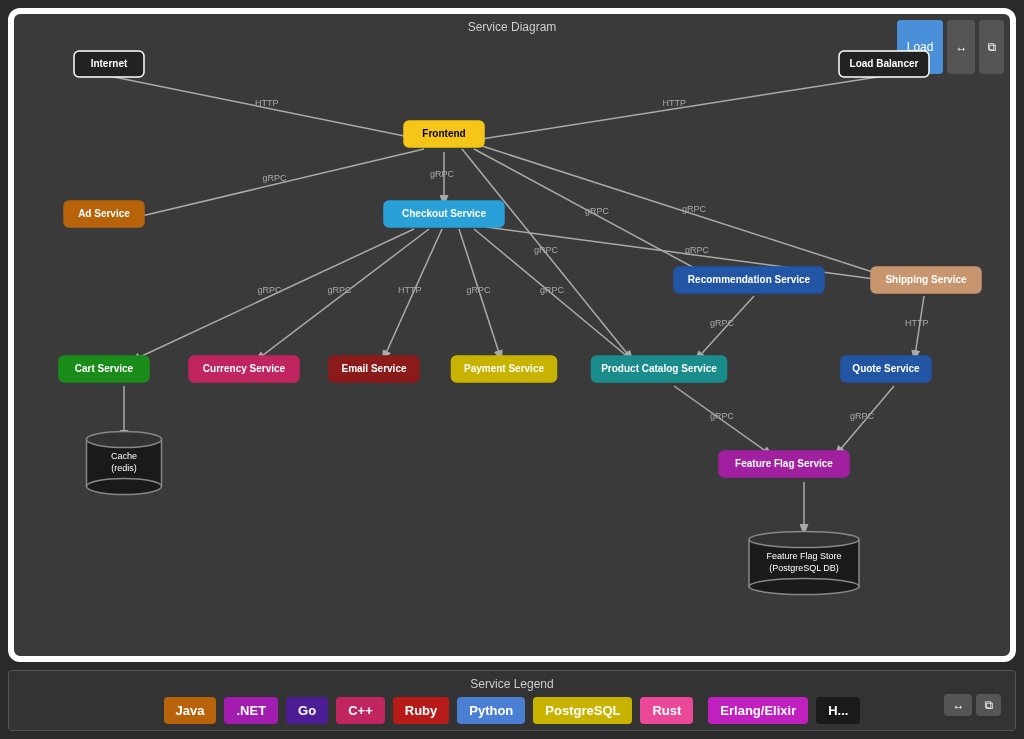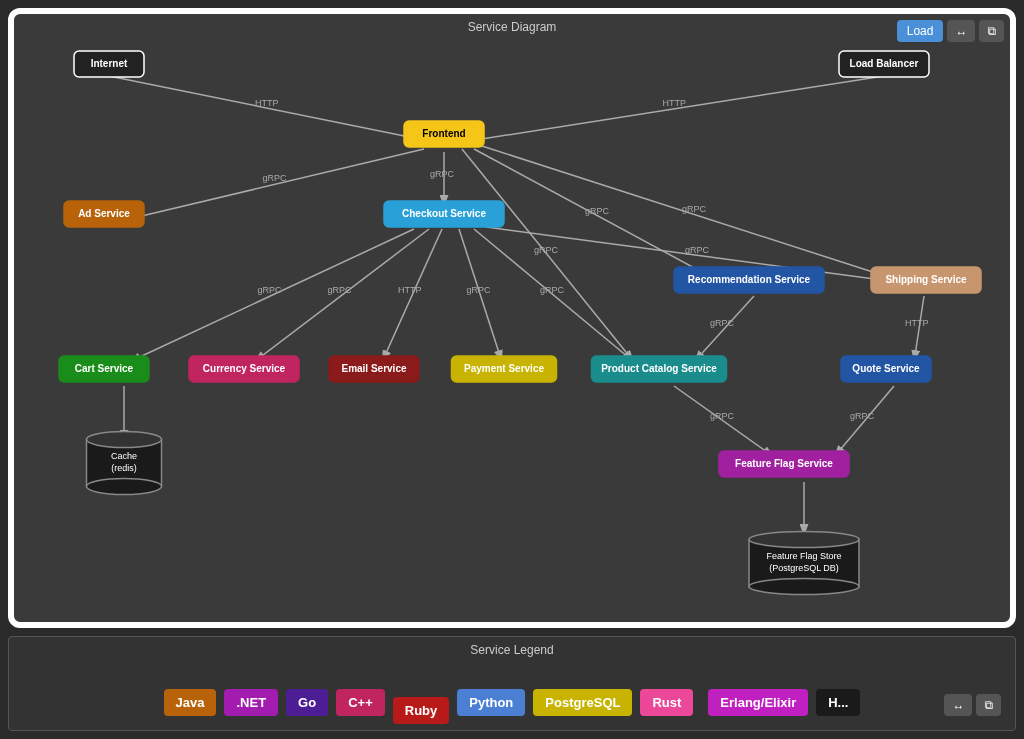--- a/index.html
+++ b/index.html
@@ -42,21 +42,21 @@
       right: 6px;
       display: flex;
       gap: 4px;
     }
 
     .btn-load {
       background: #4a90d9;
       color: #fff;
       border: none;
       border-radius: 4px;
-      padding: 4px 10px;
+      padding: 20px 10px;
       font-size: 12px;
       cursor: pointer;
     }
 
     .btn-icon {
       background: #555;
       color: #fff;
       border: none;
       border-radius: 4px;
       padding: 4px 8px;
@@ -79,21 +79,21 @@
       border: 1px solid #555;
       margin: 0 8px 8px 8px;
       border-radius: 4px;
       padding: 6px 10px;
     }
 
     .legend-title {
       text-align: center;
       color: #ccc;
       font-size: 12px;
-      margin-bottom: 24px;
+      margin-bottom: 6px;
     }
 
     .legend-buttons {
       position: absolute;
       bottom: 14px;
       right: 14px;
       display: flex;
       gap: 4px;
     }
 
@@ -255,21 +255,21 @@
       </svg>
   </div>
 
   <div class="legend-area" style="position:relative;">
     <div class="legend-title">Service Legend</div>
     <div class="legend-items" id="legendItems">
         <div class="legend-item" style="background: rgb(184, 98, 10);">Java</div>
         <div class="legend-item" style="background: #a21caf;">.NET</div>
         <div class="legend-item" style="background: #4c1d95;">Go</div>
         <div class="legend-item" style="background: rgb(192, 37, 95);">C++</div>
-        <div class="legend-item" style="background: rgb(184, 26, 26); margin-top: 16px;">Ruby</div>
+        <div class="legend-item" style="background: rgb(184, 26, 26);">Ruby</div>
         <div class="legend-item" style="background: rgb(74, 127, 212);">Python</div>
         <div class="legend-item" style="background: rgb(200, 180, 0);">PostgreSQL</div>
         <div class="legend-item" style="background: #ec4899;">Rust</div>
         <div class="legend-item" style="background: rgb(192, 32, 192); margin-left: 7px;">Erlang/Elixir</div>
         <div class="legend-item" style="background: rgb(26, 26, 26);">H...</div>
       </div>
     <div class="legend-buttons">
       <button class="btn-icon">↔</button>
       <button class="btn-icon">⧉</button>
     </div>

